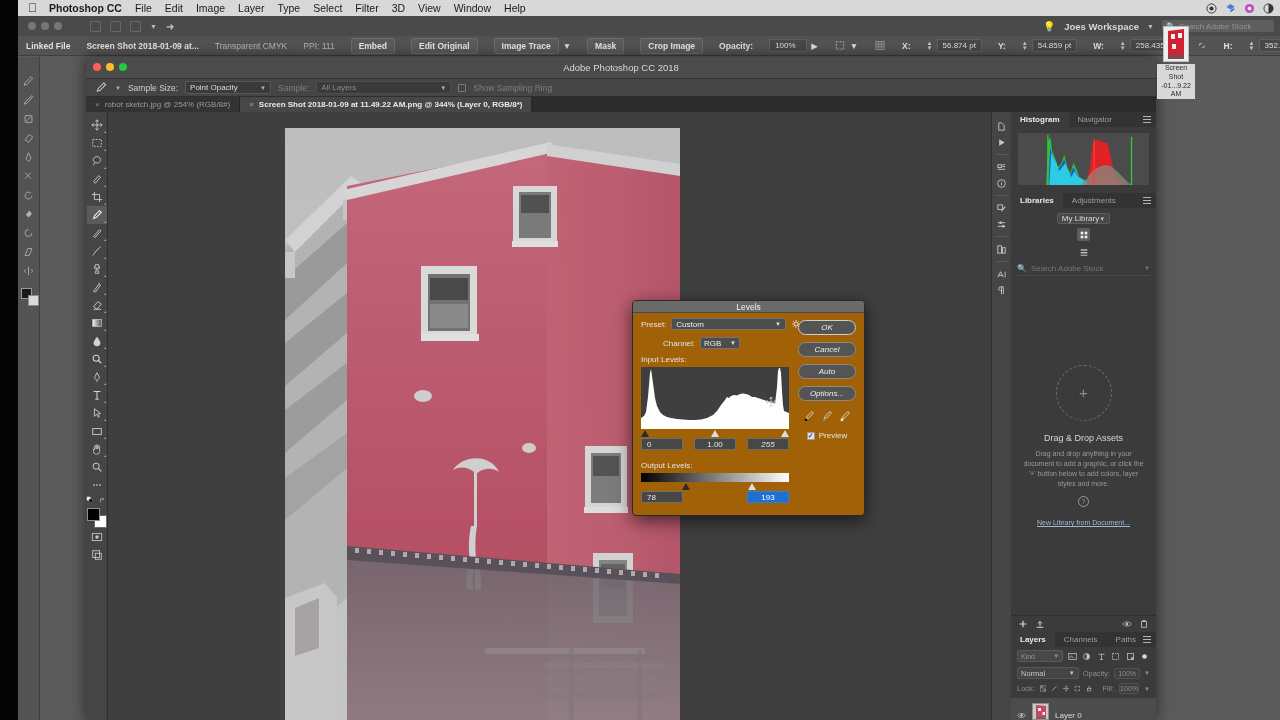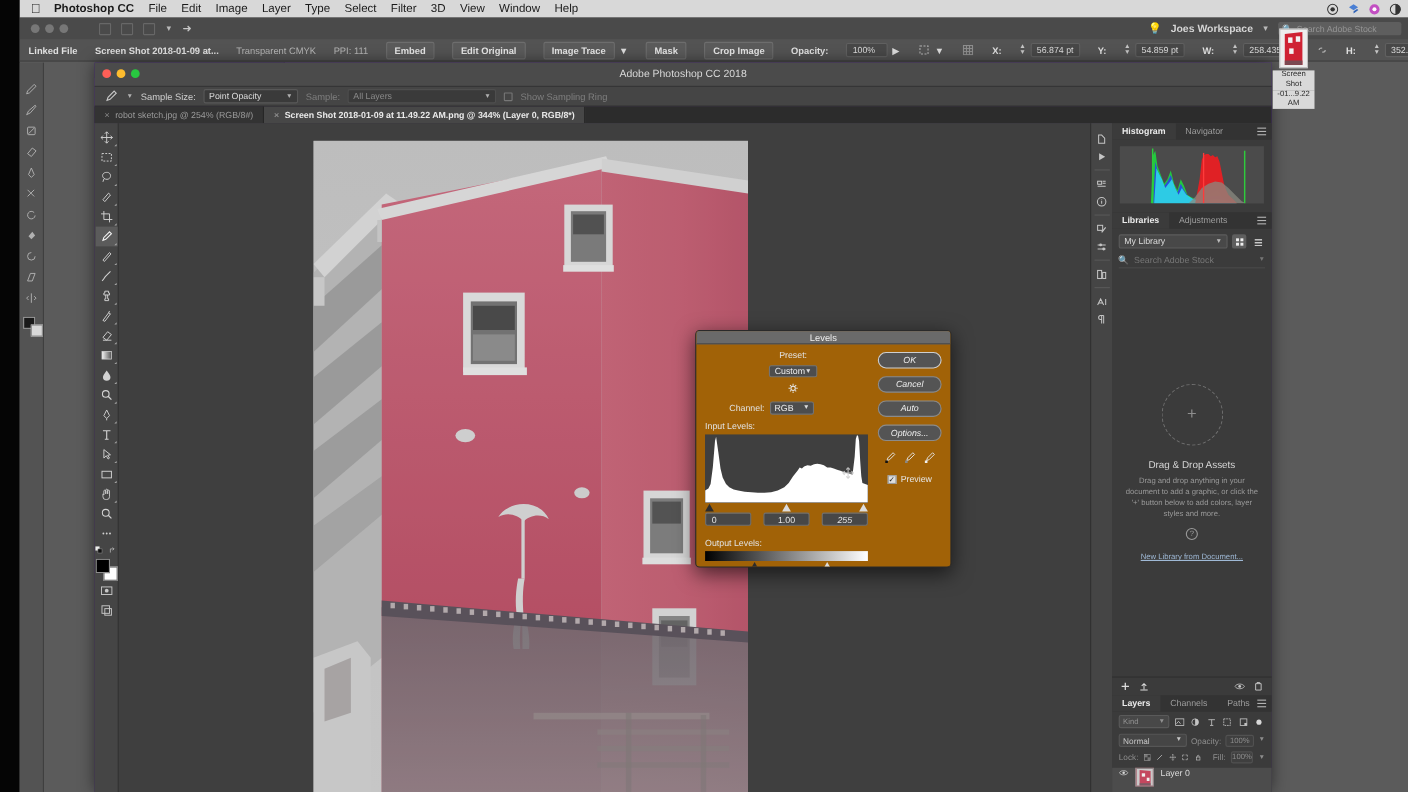--- a/index.html
+++ b/index.html
@@ -149,21 +149,21 @@
   .ps-dock { width:145px; background:#3b3b3b; display:flex; flex-direction:column; }
   .pnl-tabs { height:15px; background:#333; display:flex; align-items:center; position:relative; }
   .pnl-tab { font-size:8px; color:#9d9d9d; padding:0 9px; height:15px; display:flex; align-items:center; white-space:nowrap; }
   .pnl-tab.active { color:#eaeaea; font-weight:bold; background:#3b3b3b; }
   .pnl-menu { position:absolute; right:5px; top:4px; width:8px; height:7px; }
   .pnl-menu span { display:block; height:1px; background:#b3b3b3; margin-bottom:2px; }
 
   .hist-wrap { padding:6px 7px 8px; }
   .hist-box { height:52px; background:#4b4b4b; position:relative; overflow:hidden; }
 
-  .lib-row { display:flex; align-items:center; gap:4px; padding:5px 6px 3px; }
+  .lib-row { display:flex; align-items:center; gap:4px; padding:5px 6px 3px;flex-direction:column; }
   .lib-sel {
     flex:1; height:13px; background:#484848; border:1px solid #5c5c5c; border-radius:2px;
     display:flex; align-items:center; justify-content:space-between; padding:0 4px;
     font-size:8px; color:#dcdcdc;
   }
   .lib-gridbtn { width:13px; height:13px; border-radius:2px; display:flex; align-items:center; justify-content:center; }
   .lib-gridbtn.on { background:#5e5e5e; }
   .lib-search {
     margin:2px 6px 0; height:13px; display:flex; align-items:center; gap:4px;
     font-size:8px; color:#767676; border-bottom:1px solid #4a4a4a; padding-bottom:2px;
@@ -189,21 +189,21 @@
   }
   .lay-ficon { width:11px; height:11px; display:flex; align-items:center; justify-content:center; }
   .lay-blend { display:flex; align-items:center; gap:4px; padding:2px 6px; }
   .blend-sel { width:62px; height:12px; background:#454545; border:1px solid #565656; border-radius:2px;
      display:flex; align-items:center; justify-content:space-between; padding:0 3px; font-size:7.5px; color:#c6c6c6; }
   .op-lbl { font-size:7.5px; color:#8d8d8d; }
   .op-val { width:26px; height:11px; background:#3f3f3f; border:1px solid #515151; border-radius:2px;
      font-size:7px; color:#8d8d8d; display:flex; align-items:center; justify-content:center; }
   .lay-lock { display:flex; align-items:center; gap:5px; padding:2px 6px 4px; font-size:7.5px; color:#8d8d8d; }
   .lay-lock svg { width:9px; height:9px; }
-  .layer-row { display:flex; align-items:flex-start; gap:6px; height:22px; background:#4c4c4c; padding:0 6px; }
+  .layer-row { display:flex; align-items:flex-end; gap:6px; height:22px; background:#4c4c4c; padding:0 6px; }
   .layer-thumb { width:17px; height:17px; background:#b04a5c; border:1px solid #8d8d8d; position:relative; overflow:hidden; }
   .layer-name { font-size:8px; color:#dcdcdc; }
   .eye { width:9px; height:9px; }
 
   
   .levels {
     position:absolute; left:632px; top:268px; width:233px; height:216px;
     background:#a16207; border:1px solid #2a2a2a; border-radius:4px;
     box-shadow:0 5px 18px rgba(0,0,0,.6); overflow:hidden; font-size:8px; color:#e2e2e2;margin-top:32px;
   }
@@ -1032,21 +1032,21 @@
         </div>
       </div>
     </div>
   </div>
 
   <div class="levels">
     <div class="lv-title">Levels</div>
 
     <div class="lv-left">
 
-      <div class="lv-row" style="margin-bottom:7px;flex-direction:column;">
+      <div class="lv-row" style="margin-bottom:7px;">
         <span class="lv-lbl">Preset:</span>
         <span class="lv-preset-sel">
           <span>Custom</span>
           <span style="font-size:6px;color:#ddd">▼</span>
         </span>
         <svg class="lv-gear" viewBox="0 0 12 12">
             <circle cx="6" cy="6" r="2.4" fill="none" stroke="#e6e6e6" stroke-width="1.2"></circle>
             <path d="M6 1 v1.6 M6 9.4 V11 M1 6 h1.6 M9.4 6 H11 M2.6 2.6 l1.1 1.1 M8.3 8.3 l1.1 1.1 M9.4 2.6 l-1.1 1.1 M3.7 8.3 l-1.1 1.1" stroke="#e6e6e6" stroke-width="1.1"></path>
           </svg>
       </div>

